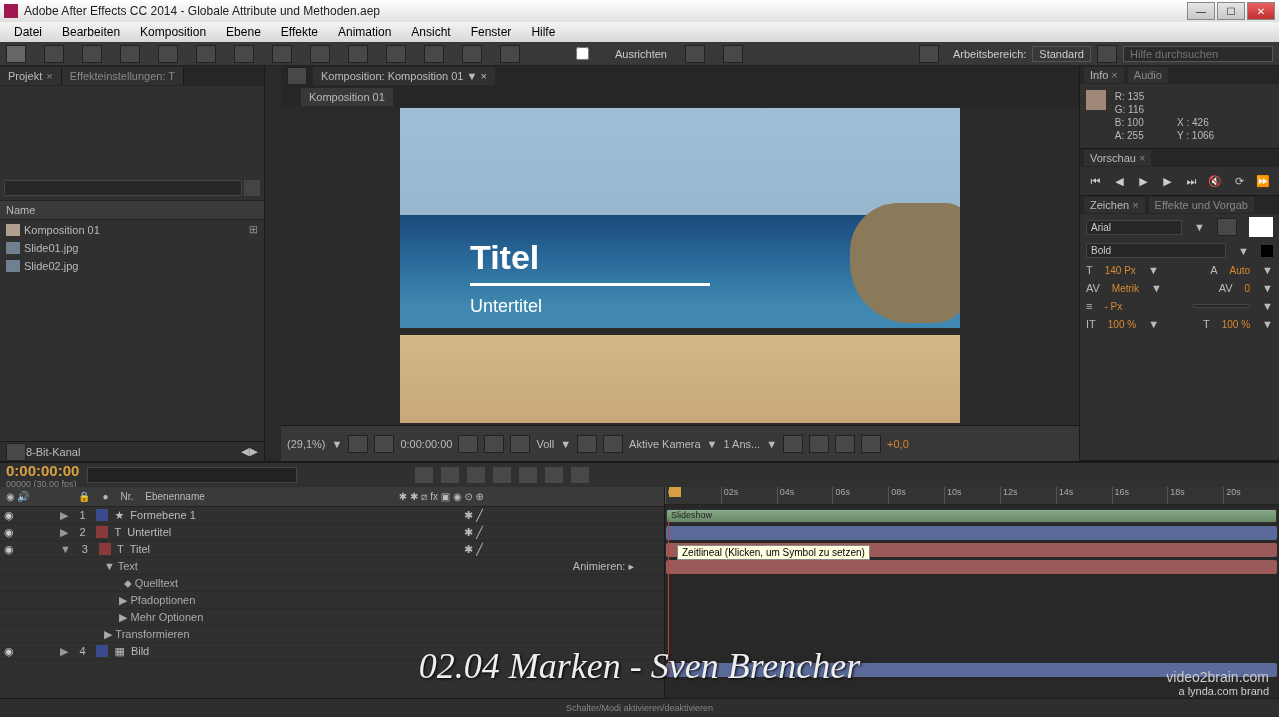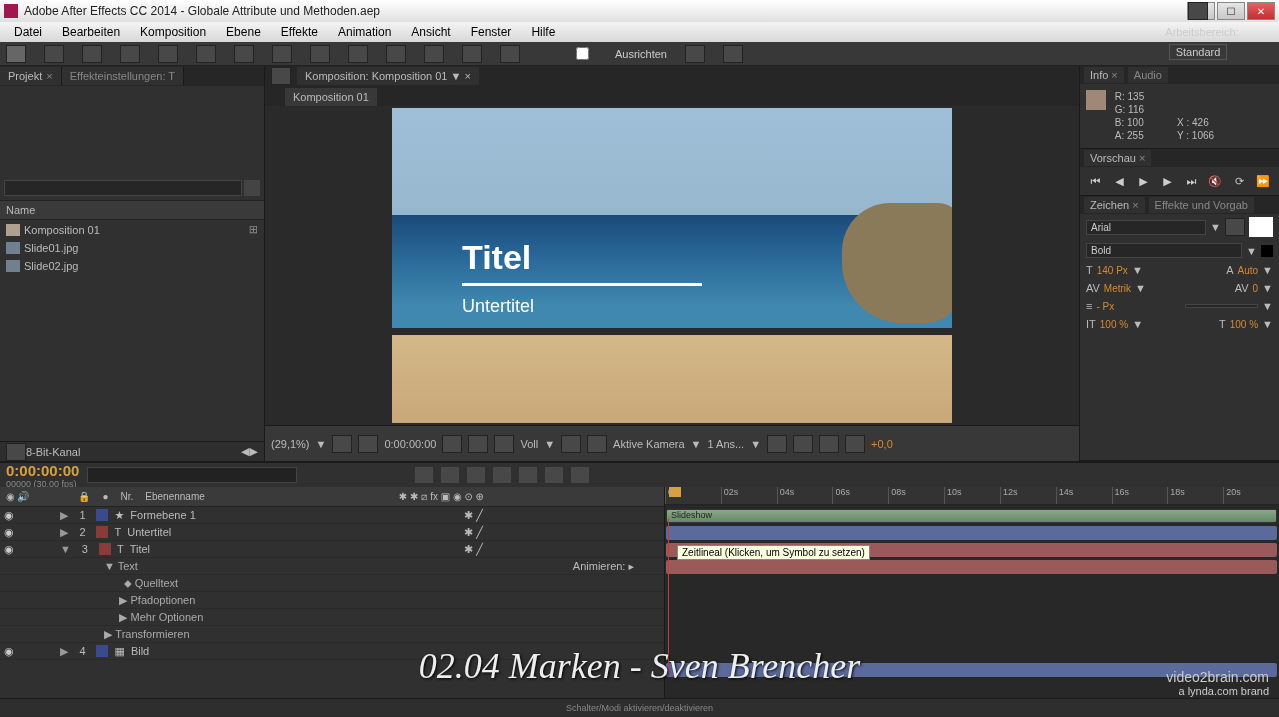--- a/index.html
+++ b/index.html
@@ -15,21 +15,21 @@
 
 
 .menubar { height: 20px; background: linear-gradient(#f4f4f4,#d8d8d8); display: flex; align-items: center; padding: 0 4px; color: #000; }
 .menubar .mitem { padding: 2px 10px; font-size: 12px; }
 
 
 .toolbar { height: 24px; background: #383838; border-bottom: 1px solid #222; display: flex; align-items: center; padding: 0 6px; gap: 18px; }
 .tbtn { width: 20px; height: 18px; background: #484848; border: 1px solid #222; }
 .tbtn.active { background: #666; }
 .tlabel { color: #ccc; font-size: 11px; margin-left: 8px; }
-.tsearch { margin-left: auto; display: flex; align-items: center; gap: 6px; flex-direction: column; }
+.tsearch { margin-left: auto; display: flex; align-items: center; gap: 6px; }
 .tinput { background: #2a2a2a; border: 1px solid #555; color: #999; padding: 1px 6px; font-size: 11px; width: 150px; }
 .tsel { background: #383838; border: 1px solid #555; color: #ccc; padding: 1px 6px; font-size: 11px; }
 
 
 .mainrow { display: flex; height: 395px; }
 
 
 .project { width: 265px; background: #303030; border-right: 1px solid #1a1a1a; display: flex; flex-direction: column; }
 .ptabs { height: 20px; background: #262626; display: flex; align-items: center; }
 .ptab { padding: 3px 8px; background: #303030; border-right: 1px solid #1a1a1a; position: relative; }
@@ -39,21 +39,21 @@
 .psbox { flex: 1; background: #262626; border: 1px solid #444; height: 16px; }
 .psopts { width: 16px; height: 16px; margin-left: 2px; background: #444; }
 .pheader { background: #3a3a3a; padding: 3px 6px; border-bottom: 1px solid #222; display: flex; }
 .prow { display: flex; align-items: center; padding: 3px 6px; gap: 4px; }
 .picon { width: 14px; height: 12px; }
 .picon.comp { background: #b0a090; }
 .picon.img { background: #708090; }
 .pfooter { height: 20px; background: #2e2e2e; border-top: 1px solid #1a1a1a; display: flex; align-items: center; padding: 0 6px; }
 
 
-.viewer { flex: 1; background: #303030; display: flex; flex-direction: column; }
+.viewer { flex: 1; background: #303030; display: flex; flex-direction: column; margin-left: 16px; }
 .vtabs { height: 20px; background: #262626; display: flex; align-items: center; padding-left: 6px; gap: 6px; }
 .vtab { padding: 3px 8px; background: #303030; }
 .vtab.sub { background: #383838; margin-top: 2px; }
 .canvas { flex: 1; display: flex; align-items: center; justify-content: center; background: #2a2a2a; }
 .frame { width: 560px; height: 315px; position: relative; overflow: hidden; }
 .sky { position: absolute; inset: 0; height: 52%; background: linear-gradient(#9fbfd8 0%, #98b8d0 60%, #8aa8c0 100%); }
 .sea { position: absolute; top: 34%; left: 0; right: 0; height: 36%; background: linear-gradient(#1a4a7a 0%, #2a6a9a 40%, #4088b0 80%); }
 .beach { position: absolute; bottom: 0; left: 0; right: 0; height: 28%; background: linear-gradient(#d4b888 0%, #c8a878 100%); }
 .rock { position: absolute; right: -10px; top: 30%; width: 120px; height: 120px; background: #8a7a5a; border-radius: 40% 20% 30% 50%; }
 .overlay-title { position: absolute; left: 70px; top: 130px; color: #fff; font-size: 34px; font-weight: bold; font-family: Arial; }
@@ -66,21 +66,21 @@
 .rpanel { border-bottom: 1px solid #1a1a1a; }
 .rtabs { height: 18px; background: #262626; display: flex; align-items: center; padding-left: 4px; gap: 4px; }
 .rtab { padding: 2px 6px; background: #303030; }
 .rtab.inactive { color: #888; }
 .rtab .x { margin-left: 3px; color: #888; }
 .rcont { padding: 6px; font-size: 10px; }
 .swatch { width: 20px; height: 20px; background: #a08878; display: inline-block; vertical-align: top; margin-right: 6px; }
 .infotext { display: inline-block; line-height: 13px; }
 .playback { display: flex; justify-content: center; gap: 8px; padding: 6px; }
 .pbtn { width: 16px; height: 16px; display: flex; align-items: center; justify-content: center; color: #ccc; }
-.charrow { display: flex; align-items: center; gap: 4px; padding: 3px 6px; }
+.charrow { display: flex; align-items: center; gap: 12px; padding: 3px 6px; }
 .charsel { flex: 1; background: #262626; border: 1px solid #444; padding: 1px 4px; font-size: 10px; color: #ccc; }
 .charval { color: #d88a30; font-size: 10px; }
 
 
 .timeline { height: 255px; background: #303030; border-top: 2px solid #1a1a1a; display: flex; flex-direction: column; position: relative; }
 .ttabs { height: 18px; background: #262626; display: flex; align-items: center; padding-left: 4px; }
 .timerow { height: 24px; display: flex; align-items: center; padding-left: 6px; gap: 8px; }
 .timecode { color: #d8a040; font-size: 15px; font-weight: bold; }
 .timesearch { background: #222; border: 1px solid #444; width: 210px; height: 16px; }
 .tticons { display: flex; gap: 8px; margin-left: 110px; }

